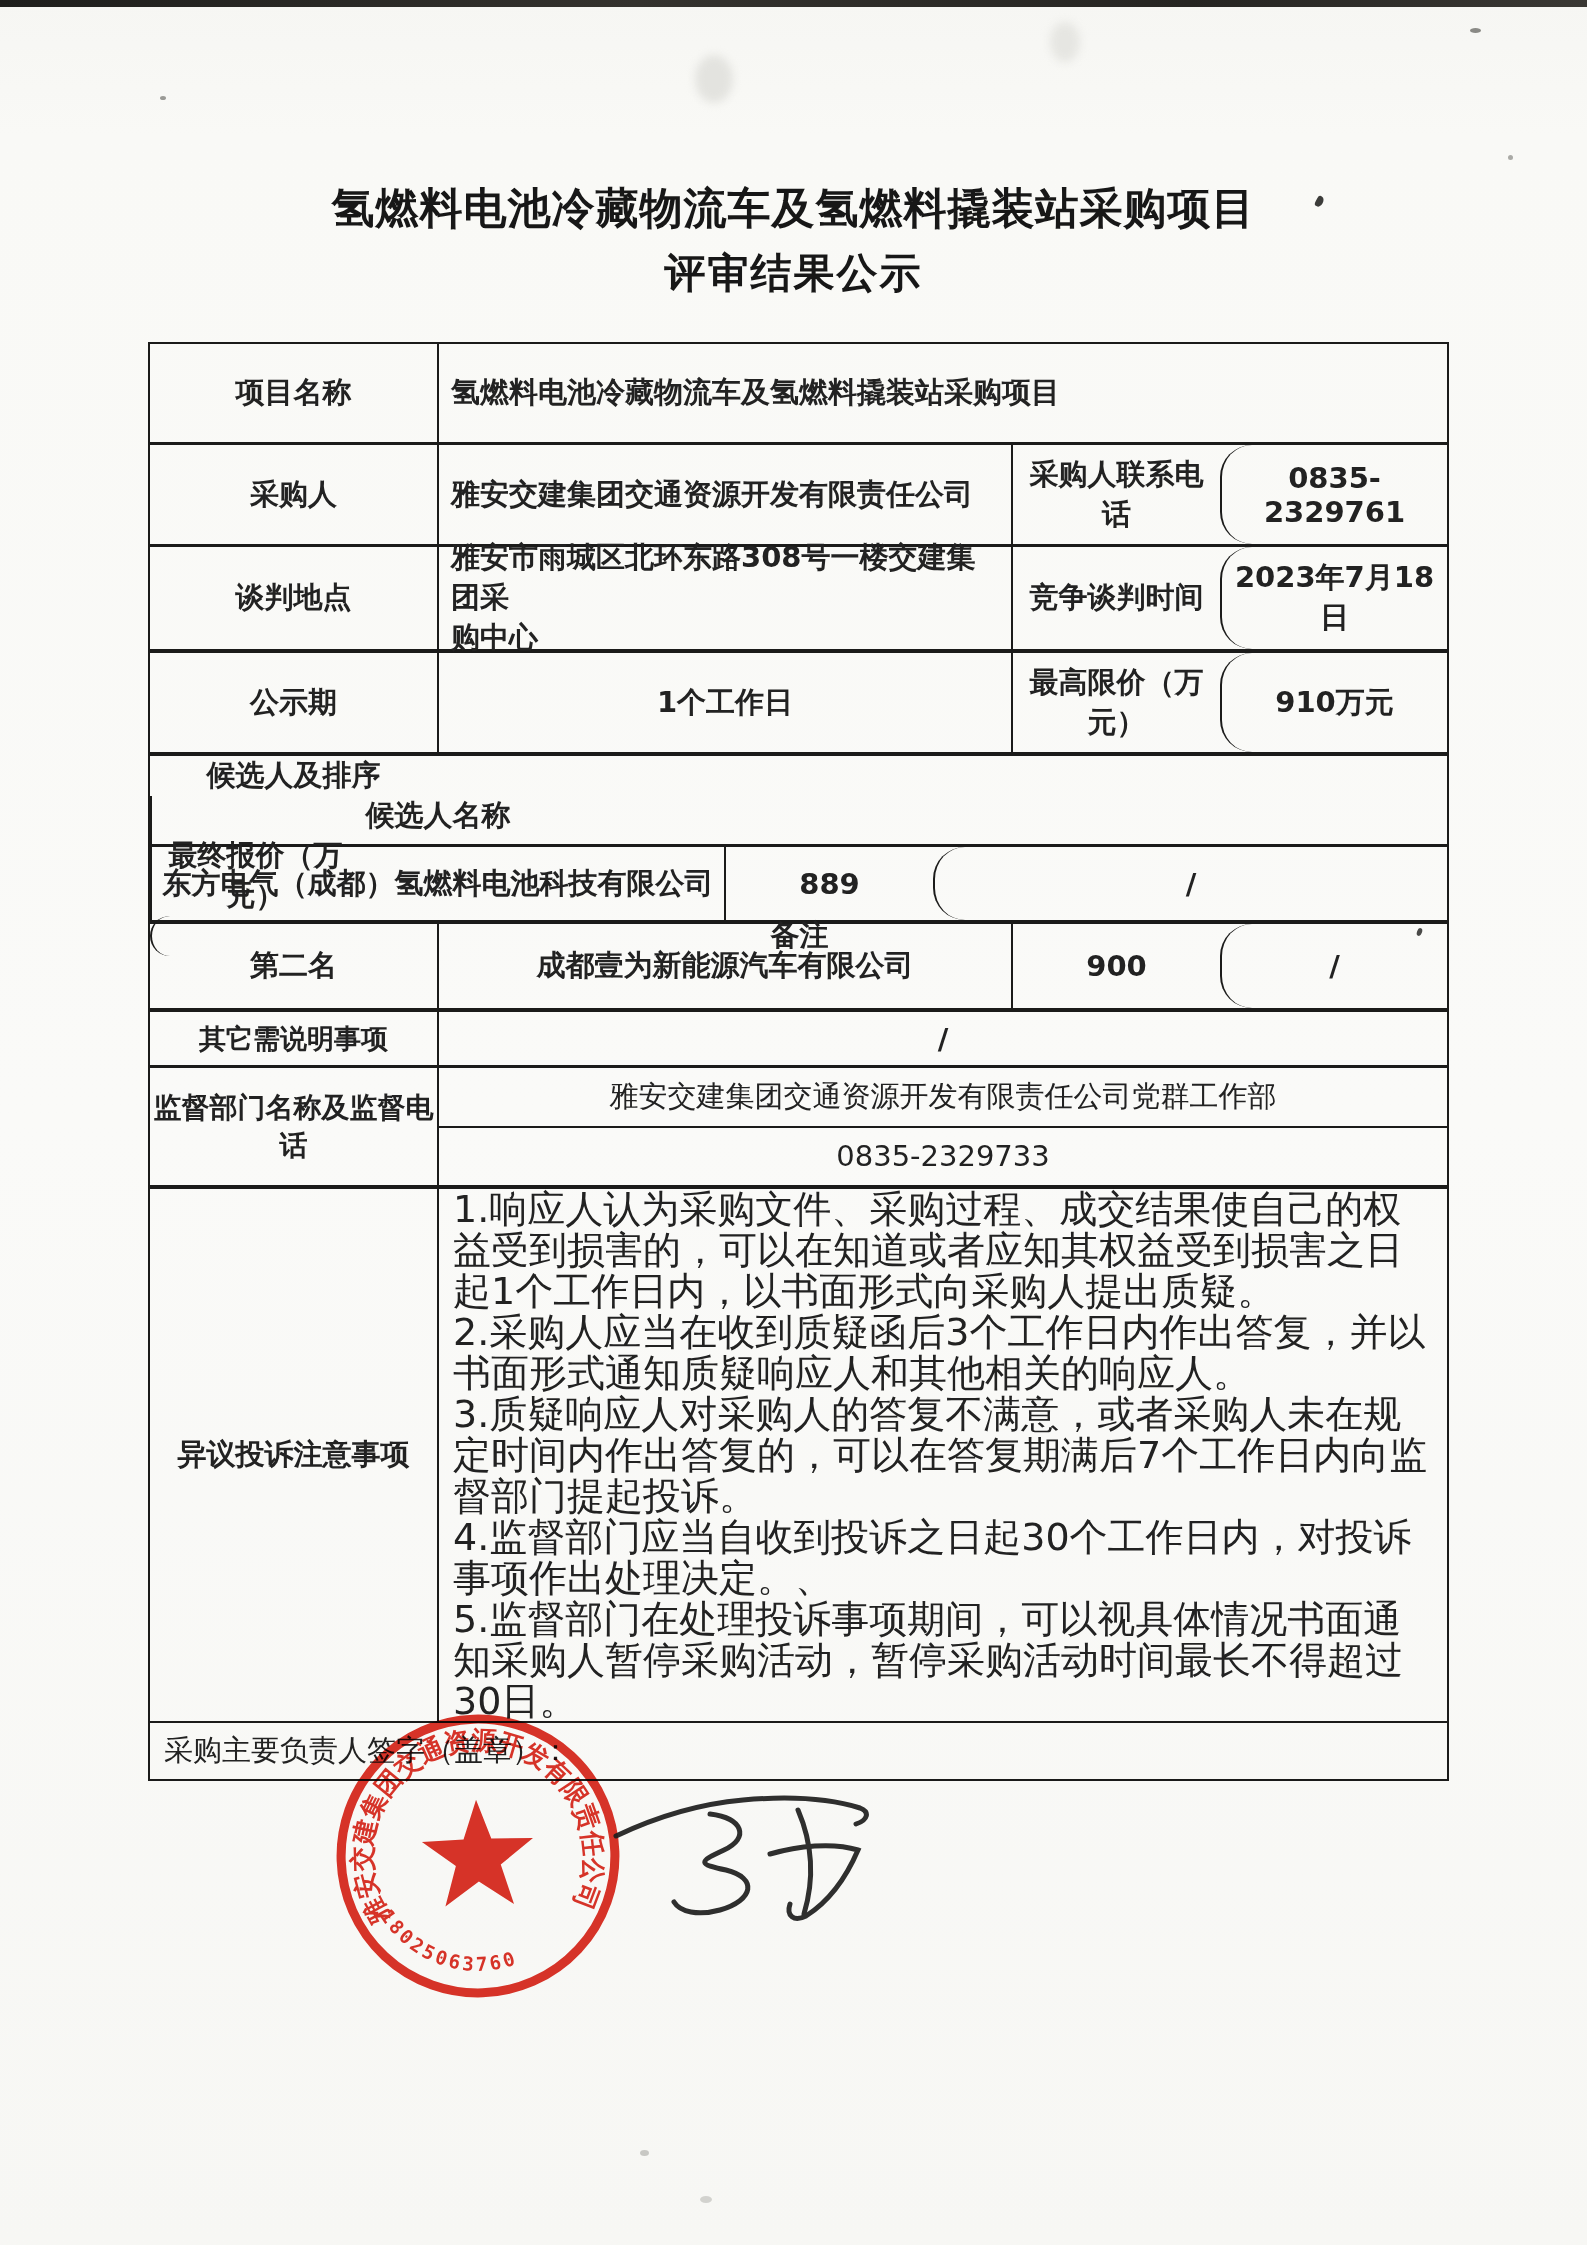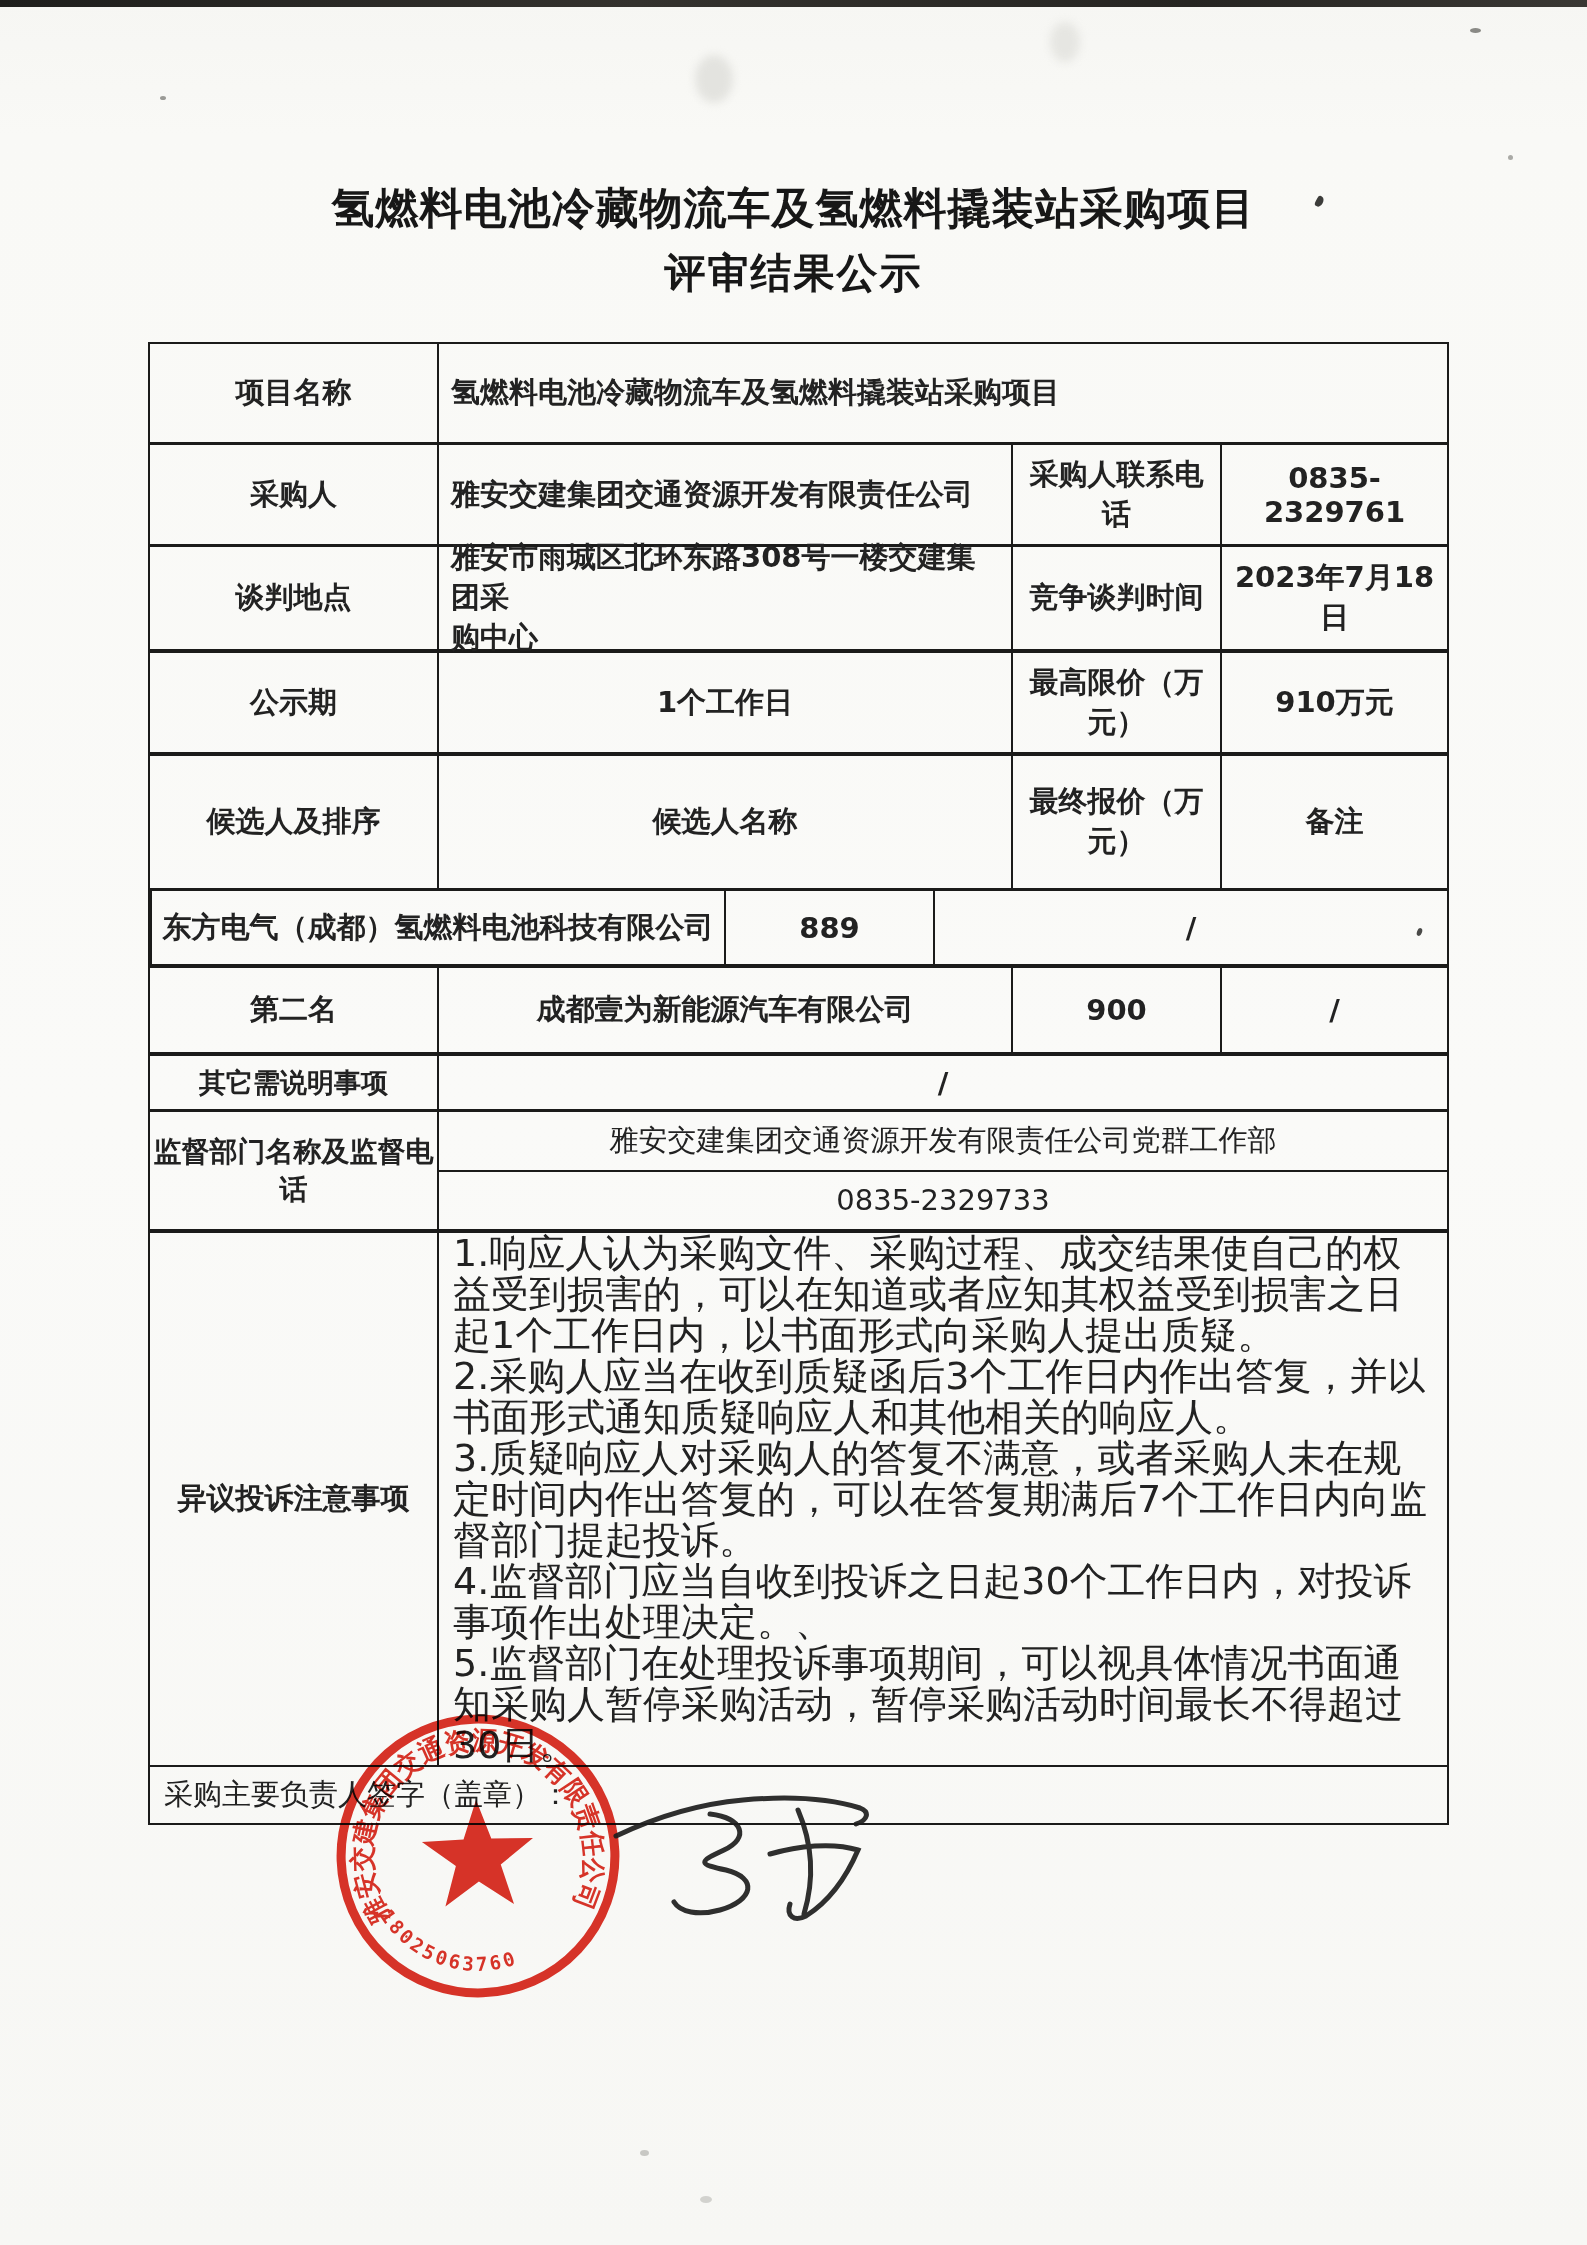--- a/index.html
+++ b/index.html
@@ -35,21 +35,21 @@
     border:2px solid #1b1b1a;
     color:#222;font-size:29px;
   }
   .row{display:flex;box-sizing:border-box;border-top:3px solid #1b1b1a;}
   .row.first{border-top:none;}
   .row.bt4{border-top-width:4px;}
   .cell{display:flex;align-items:center;justify-content:center;text-align:center;box-sizing:border-box;font-weight:bold;}
   .c1{width:287px;flex:none;white-space:pre-line;padding:0 2px;}
   .c2{width:574px;flex:none;border-left:2px solid #1b1b1a;}
   .c3{width:209px;flex:none;border-left:2px solid #1b1b1a;padding:0 8px;}
-  .c4{flex:1;border-left:2px solid #1b1b1a;}
+  .c4{flex:1;border-left:2px solid #1b1b1a;border-radius:32px;}
   .cRest{flex:1;border-left:2px solid #1b1b1a;}
   .leftal{justify-content:flex-start;text-align:left;padding-left:12px;padding-right:8px;}
   .boldtxt{font-weight:bold;}
   .preline{white-space:pre-line;}
   .stack{flex:1;display:flex;flex-direction:column;border-left:2px solid #1b1b1a;}
   .stack>div{flex:1;display:flex;align-items:center;justify-content:center;box-sizing:border-box;}
   .stack>div+div{border-top:2px solid #1b1b1a;}
   .notice-cell{
     flex:1;border-left:2px solid #1b1b1a;box-sizing:border-box;
     display:flex;flex-direction:column;justify-content:center;
@@ -99,21 +99,21 @@
       <div class="cell c4">2023年7月18日</div>
     </div>
 
     <div class="row bt4" style="height:103px;">
       <div class="cell c1">公示期</div>
       <div class="cell c2">1个工作日</div>
       <div class="cell c3">最高限价（万元）</div>
       <div class="cell c4">910万元</div>
     </div>
 
-    <div class="row bt4" style="height:136px;">
+    <div class="row bt4" style="height:92px;flex-direction:column;">
       <div class="cell c1">候选人及排序</div>
       <div class="cell c2">候选人名称</div>
       <div class="cell c3">最终报价（万元）</div>
       <div class="cell c4">备注</div>
     </div>
 
     <div class="row" style="height:76px;">
       <div class="cell c2">东方电气（成都）氢燃料电池科技有限公司</div>
       <div class="cell c3">889</div>
       <div class="cell c4">/</div>

